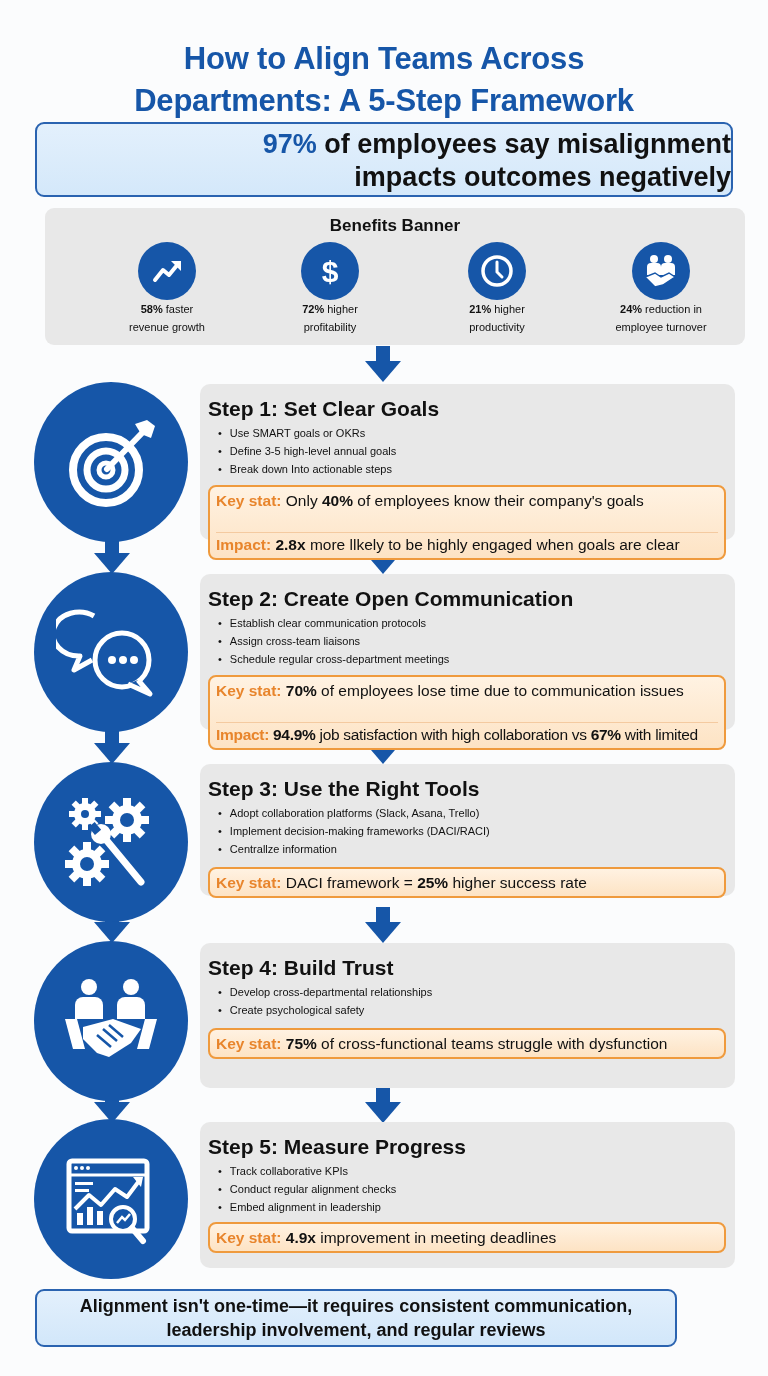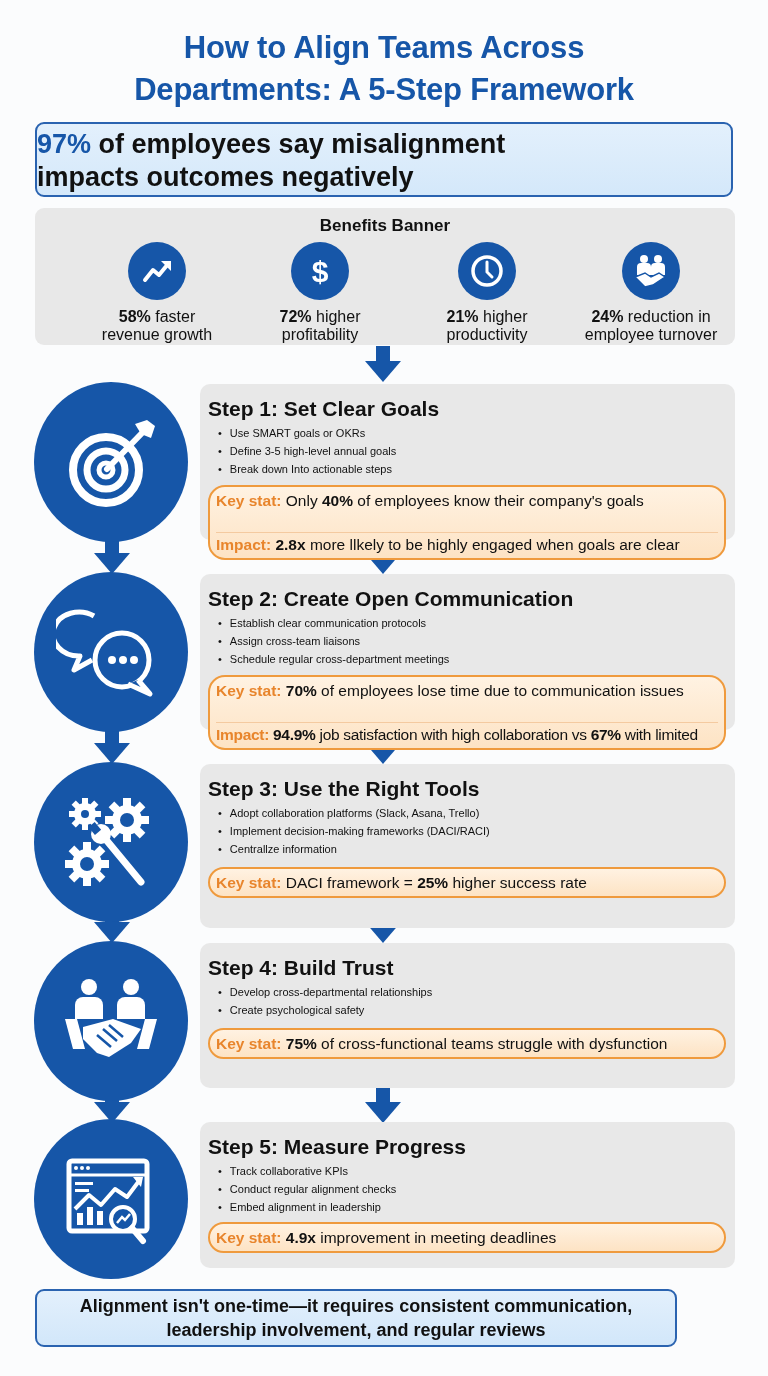--- a/index.html
+++ b/index.html
@@ -1,46 +1,46 @@
 <!DOCTYPE html>
 <html><head>
 <meta charset="utf-8">
 <style>
   * { box-sizing: border-box; margin: 0; padding: 0; }
   html, body { width: 768px; height: 1376px; background: #fbfcfd; overflow: hidden; }
   body { position: relative; font-family: "Liberation Sans", "DejaVu Sans", sans-serif; color: #111; }
 
-  .title { position: absolute; left: 0; top: 27px; width: 768px; text-align: center;
+  .title { position: absolute; left: 0; top: 38px; width: 768px; text-align: center;
     color: #1656a8; font-weight: 700; font-size: 31px; line-height: 42px; letter-spacing: -0.2px; }
   .title span { display: block; }
 
   .stat-box { position: absolute; left: 35px; top: 122px; width: 698px; height: 75px;
     background: linear-gradient(#e3f0fc, #d4e8fa); border: 2px solid #2a63b0; border-radius: 9px;
-    text-align: left; font-weight: 700; font-size: 27px; line-height: 33px; padding-top: 4px; color: #111; }
+    text-align: right; font-weight: 700; font-size: 27px; line-height: 33px; padding-top: 4px; color: #111; }
   .stat-box .hl { color: #1656a8; }
 
-  .benefits { position: absolute; left: 35px; top: 208px; width: 700px; height: 137px;
+  .benefits { position: absolute; left: 45px; top: 208px; width: 700px; height: 137px;
     background: #e8e8e8; border-radius: 9px; }
   .benefits-title { position: absolute; top: 8px; width: 100%; text-align: center; font-weight: 700; font-size: 17px; }
   .benefit { position: absolute; top: 34px; width: 170px; text-align: center; }
   .benefit .ic { width: 58px; height: 58px; border-radius: 50%; background: #1656a8; margin: 0 auto;
     display: flex; align-items: center; justify-content: center; }
-  .benefit .lbl { margin-top: 8px; font-size: 16px; line-height: 18px; color: #111; }
+  .benefit .lbl { margin-top: 0; font-size: 11px; line-height: 18px; color: #111; }
   .benefit .lbl b { font-weight: 700; }
 
   .arrow { position: absolute; width: 36px; height: 36px; }
   .arrow svg { display: block; }
 
   .card { position: absolute; left: 200px; width: 535px; background: #e8e8e8; border-radius: 10px;
     padding: 12px 0 16px 8px; }
   .card h2 { font-size: 21px; font-weight: 700; line-height: 26px; color: #111; margin-left: 0; }
   .card ul { list-style: none; margin-top: 2px; margin-left: 10px; }
   .card li { font-size: 11px; line-height: 18px; color: #111; }
   .card li::before { content: "\2022"; margin-right: 8px; }
-  .kbox { margin-top: 7px; width: 518px; border: 2px solid #ef9a3d; border-radius: 17px;
+  .kbox { margin-top: 7px; width: 518px; border: 2px solid #ef9a3d; border-radius: 8px;
     background: linear-gradient(#fff2e2, #fde3c4); padding: 2px 6px; }
   .kline { font-size: 15.5px; line-height: 23px; color: #111; white-space: nowrap; }
   .kline + .kline { border-top: 1px solid #f4caa0; margin-top: 20px; }
   .kline .k { color: #e8852c; font-weight: 700; }
   .kline b { font-weight: 700; }
 
   .circle { position: absolute; left: 34px; width: 154px; height: 160px; border-radius: 50%;
     background: #1656a8; display: flex; align-items: center; justify-content: center; }
 
   .footer { position: absolute; left: 35px; top: 1289px; width: 642px; height: 58px;
@@ -200,21 +200,21 @@
   <svg width="110" height="100" viewBox="0 0 110 100">
       <path d="M38 14 a26 22 0 1 0 -14 40 l-6 14 l18 -10" fill="none" stroke="#fff" stroke-width="5" stroke-linejoin="round"></path>
       <circle cx="66" cy="58" r="27" fill="#1656a8" stroke="#fff" stroke-width="5"></circle>
       <path d="M82 78 l12 14 l-22 -10" fill="#1656a8" stroke="#fff" stroke-width="5" stroke-linejoin="round"></path>
       <circle cx="56" cy="58" r="4" fill="#fff"></circle>
       <circle cx="67" cy="58" r="4" fill="#fff"></circle>
       <circle cx="78" cy="58" r="4" fill="#fff"></circle>
     </svg>
 </div>
 
-<div class="card" style="top:764px;height:164px">
+<div class="card" style="top:764px;height:132px">
   <h2>Step 3: Use the Right Tools</h2>
   <ul>
     <li>Adopt collaboration platforms (Slack, Asana, Trello)</li>
     <li>Implement decision-making frameworks (DACI/RACI)</li>
     <li>Centrallze information</li>
   </ul>
   <div class="kbox" style="margin-top:9px">
     <div class="kline"><span class="k">Key stat:</span><span> DACI framework = </span><b>25%</b><span> higher success rate</span></div>
   </div>
 </div>

